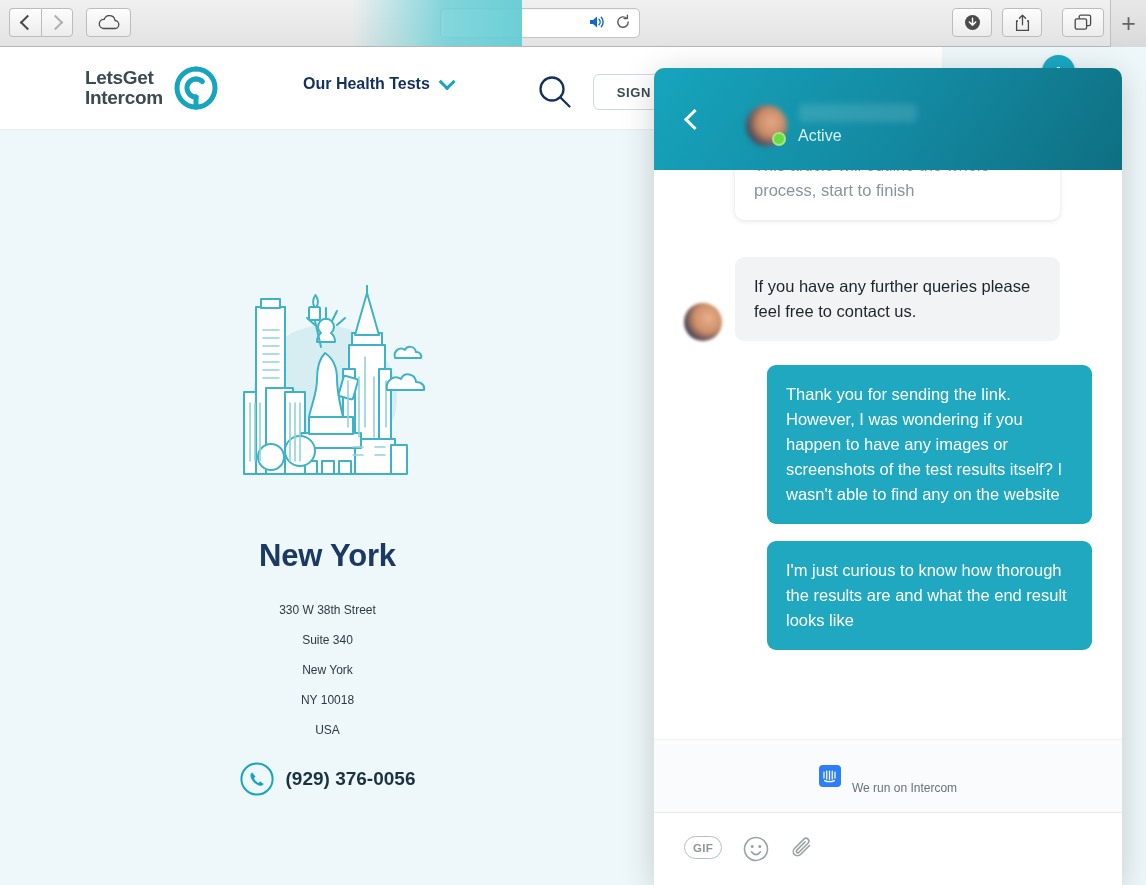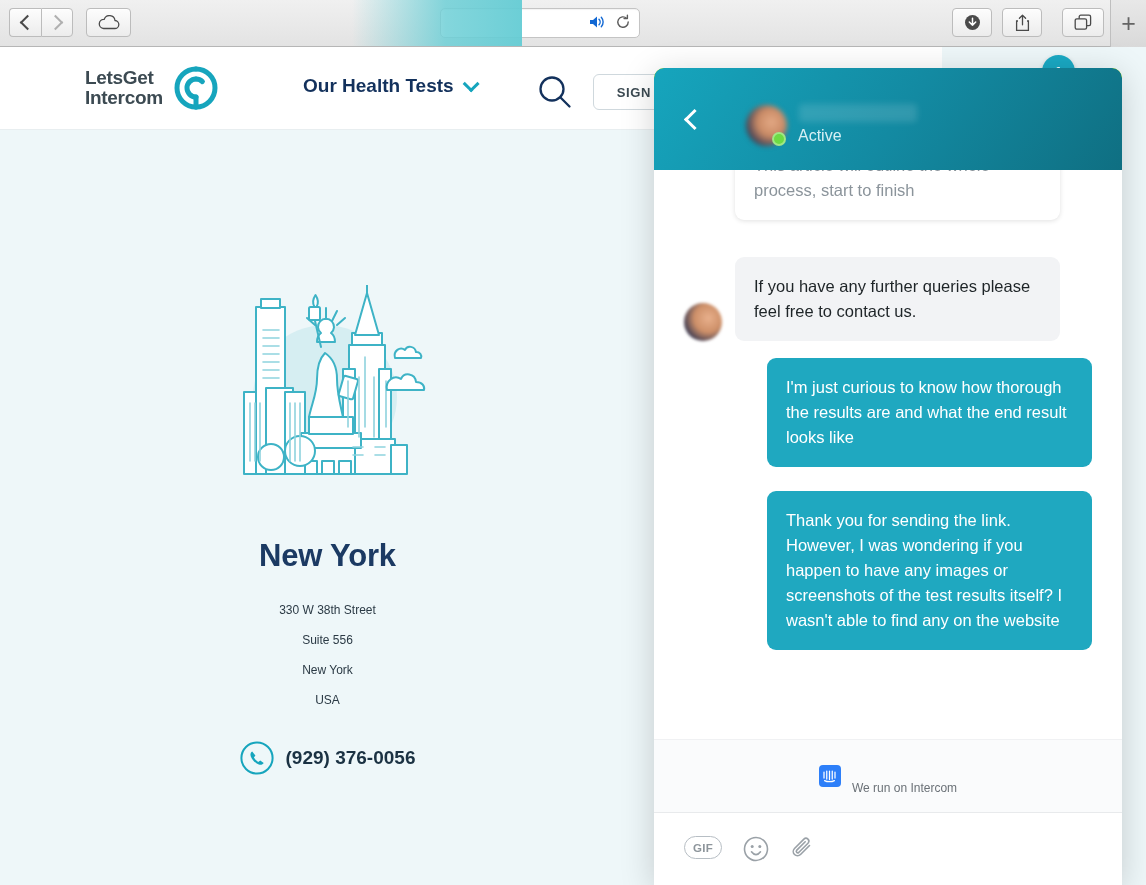--- a/index.html
+++ b/index.html
@@ -67,21 +67,21 @@
     position: absolute; left: 0; top: 0; width: 942px; height: 83px;
     background: #ffffff; border-bottom: 1px solid #e8eef0;
     display: flex; align-items: center;
   }
   .logo-wrap { position: absolute; left: 85px; top: 18px; display: flex; align-items: center; gap: 10px; }
   .logo-text { font-size: 19px; font-weight: bold; color: #3c4a52; line-height: 1.05; letter-spacing: -.3px; }
   .logo-mark { width: 46px; height: 46px; }
   .nav-item {
     position: absolute; left: 303px; top: 28px;
     display: flex; align-items: center; gap: 9px;
-    font-size: 19px; font-weight: bold; color: #13315c;
+    font-size: 16px; font-weight: bold; color: #13315c;
   }
   .nav-caret { width: 12px; height: 12px; border-right: 3px solid #16a5bd; border-bottom: 3px solid #16a5bd; transform: rotate(45deg) translateY(-3px); }
   .search-btn { position: absolute; left: 536px; top: 26px; width: 38px; height: 38px; }
   .signin-btn {
     position: absolute; left: 593px; top: 27px; width: 100px; height: 36px;
     border: 1px solid #cfd8dd; border-radius: 6px; background: #fff;
     display: flex; align-items: center; justify-content: center;
     font-size: 13px; font-weight: bold; color: #3c4a52; letter-spacing: .6px;
     overflow: hidden;
   }
@@ -96,21 +96,21 @@
   
   .city-block { position: absolute; left: 0; top: 83px; width: 655px; }
   .city-illus { margin: 155px auto 0; width: 218px; height: 215px; display: block; }
   .city-name {
     margin-top: 38px; text-align: center;
     font-size: 31px; font-weight: bold; color: #1b3a63; letter-spacing: -.2px;
   }
   .addr-lines { margin-top: 21px; text-align: center; }
   .addr-line { font-size: 12px; color: #2b3a45; line-height: 30px; }
   .phone-row {
-    margin-top: 26px; display: flex; align-items: center; justify-content: center; gap: 12px;
+    margin-top: 17px; display: flex; align-items: center; justify-content: center; gap: 12px;
   }
   .phone-num { font-size: 19px; font-weight: bold; color: #1b3243; }
 
   
   .badge-count {
     position: absolute; left: 1042px; top: 55px; width: 33px; height: 33px;
     border-radius: 50%; background: #1aa9c4; color: #fff;
     font-size: 15px; font-weight: bold;
     display: flex; align-items: center; justify-content: center;
     box-shadow: 0 2px 5px rgba(0,0,0,.2); z-index: 4;
@@ -342,22 +342,23 @@
         <g fill="#ffffff" stroke="#3eb3c6" stroke-width="2" stroke-linejoin="round">
           <path d="M176 73c-2-7 5-12 10-8 2-5 10-4 11 2 4 0 6 3 5 6h-26z"></path>
           <path d="M168 105c-2-9 7-16 14-11 3-7 14-6 15 3 6 0 9 4 8 8h-37z"></path>
         </g>
       </svg>
 
       <div class="city-name">New York</div>
 
       <div class="addr-lines">
         <div class="addr-line">330 W 38th Street</div>
-        <div class="addr-line">Suite 556</div>
+        <div class="addr-line">Suite 340</div>
         <div class="addr-line">New York</div>
+        <div class="addr-line">NY 10018</div>
         <div class="addr-line">USA</div>
       </div>
 
       <div class="phone-row">
         <svg width="34" height="34" viewBox="0 0 34 34">
           <circle cx="17" cy="17" r="15.6" fill="none" stroke="#16a5bd" stroke-width="2"></circle>
           <path d="M12.2 10.5c-1.6 1-2.2 2.8-1.4 4.9 1.2 3.4 4.6 6.8 8 8 2.1.8 3.9.2 4.9-1.4l-3.4-2.6-2.1 1.5c-1.6-.9-3.4-2.7-4.3-4.3l1.5-2.1-3.2-4z" fill="#16a5bd"></path>
         </svg>
         <span class="phone-num">(929) 376-0056</span>
       </div>
@@ -383,26 +384,26 @@
           <div class="avatar-spacer"></div>
           <div class="bubble article">This article will outline the whole process, start to finish</div>
         </div>
       </div>
 
       <div class="bubble-row admin" style="margin-top:20px;">
         <div class="msg-avatar"></div>
         <div class="bubble grey">If you have any further queries please feel free to contact us.</div>
       </div>
 
+      <div class="bubble-row user" style="margin-top:24px;">
+        <div class="bubble teal">Thank you for sending the link. However, I was wondering if you happen to have any images or screenshots of the test results itself? I wasn't able to find any on the website</div>
+      </div>
+
       <div class="bubble-row user">
         <div class="bubble teal">I'm just curious to know how thorough the results are and what the end result looks like</div>
-      </div>
-
-      <div class="bubble-row user" style="margin-top:24px;">
-        <div class="bubble teal">Thank you for sending the link. However, I was wondering if you happen to have any images or screenshots of the test results itself? I wasn't able to find any on the website</div>
       </div>
 
     </div>
 
     <div class="intercom-foot">
       <span class="ic-logo">
         <svg width="15" height="15" viewBox="0 0 15 15">
           <g stroke="#ffffff" stroke-width="1.25" stroke-linecap="round">
             <path d="M2 3v6M4.75 2v8M7.5 2v8.5M10.25 2v8M13 3v6"></path>
             <path d="M2.6 11.6c2.6 1.5 7.2 1.5 9.8 0" fill="none"></path>

